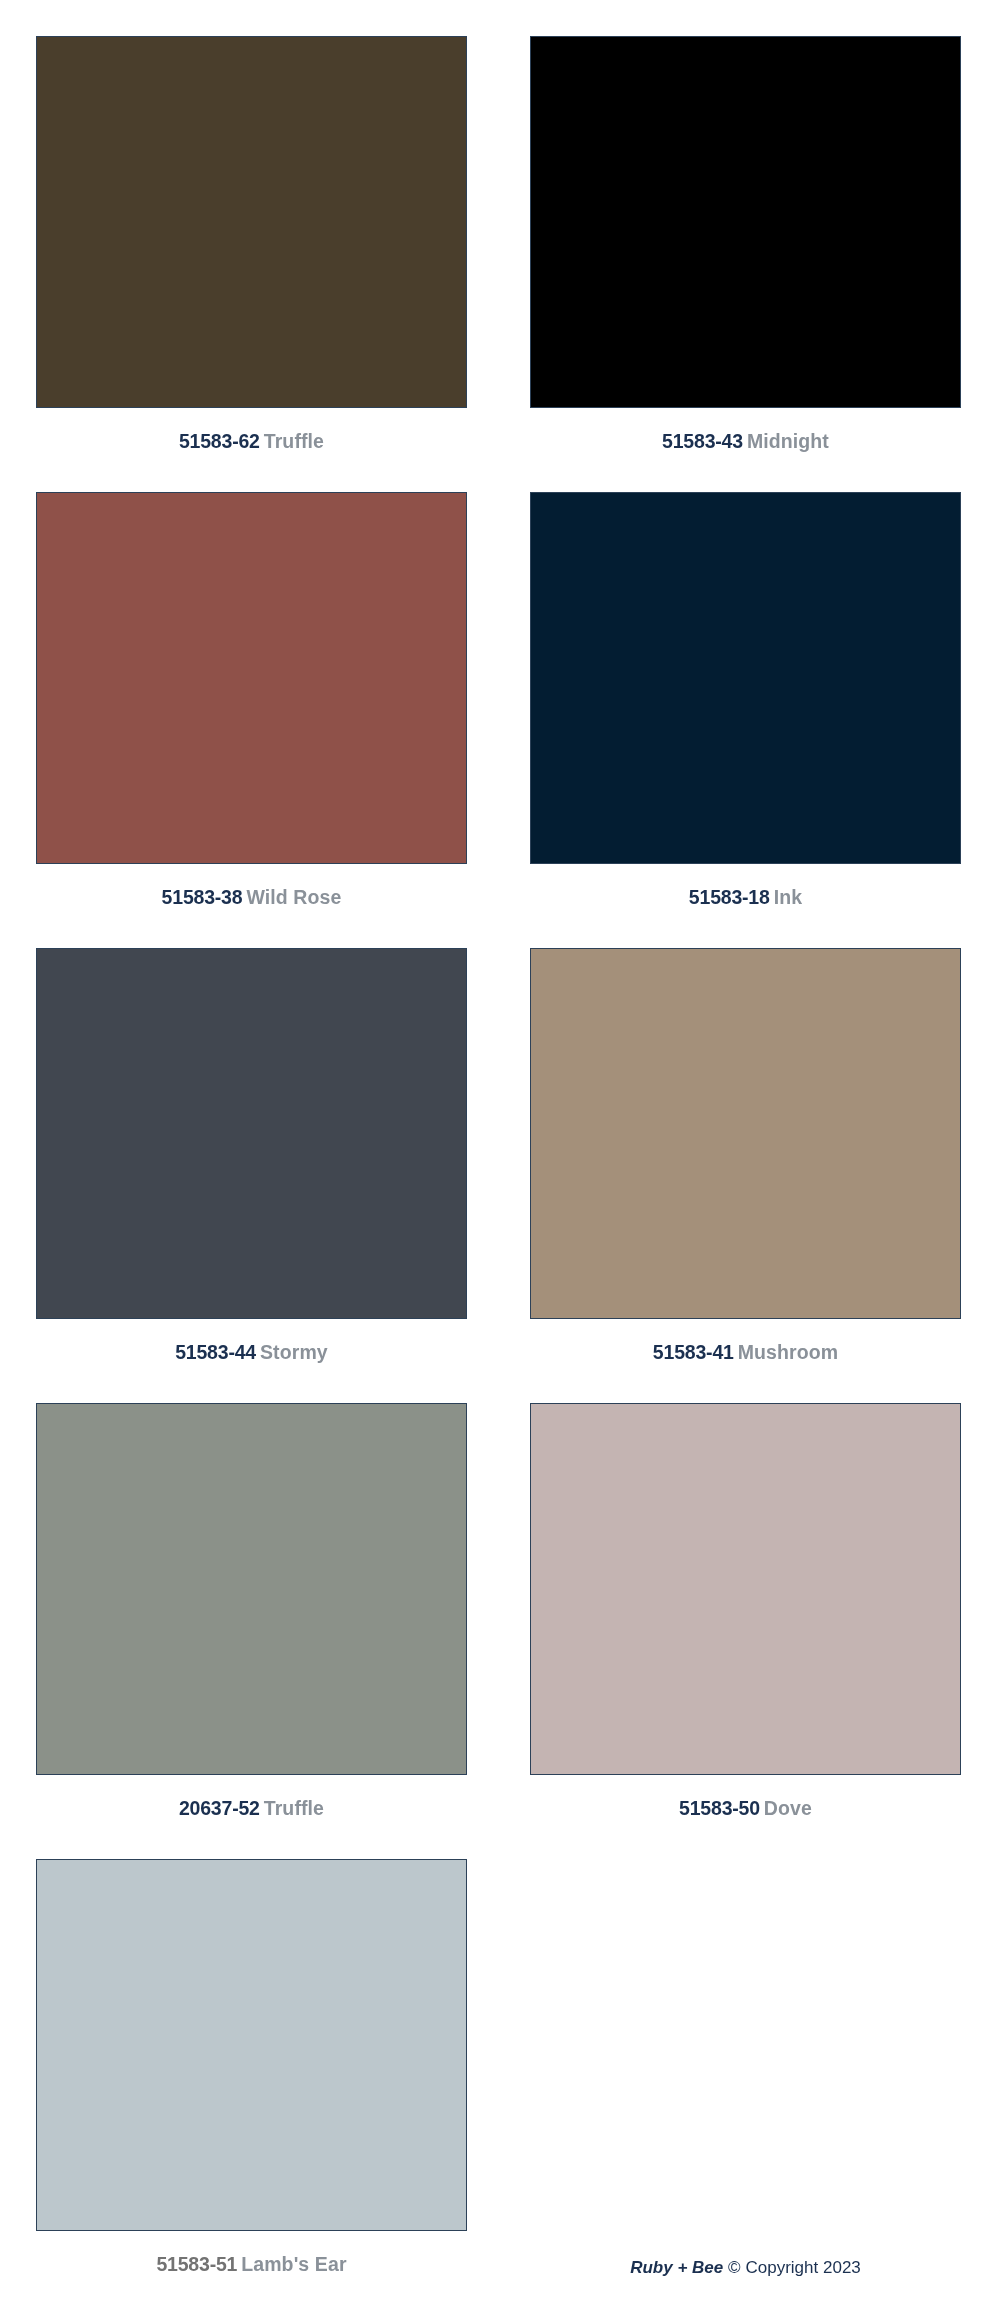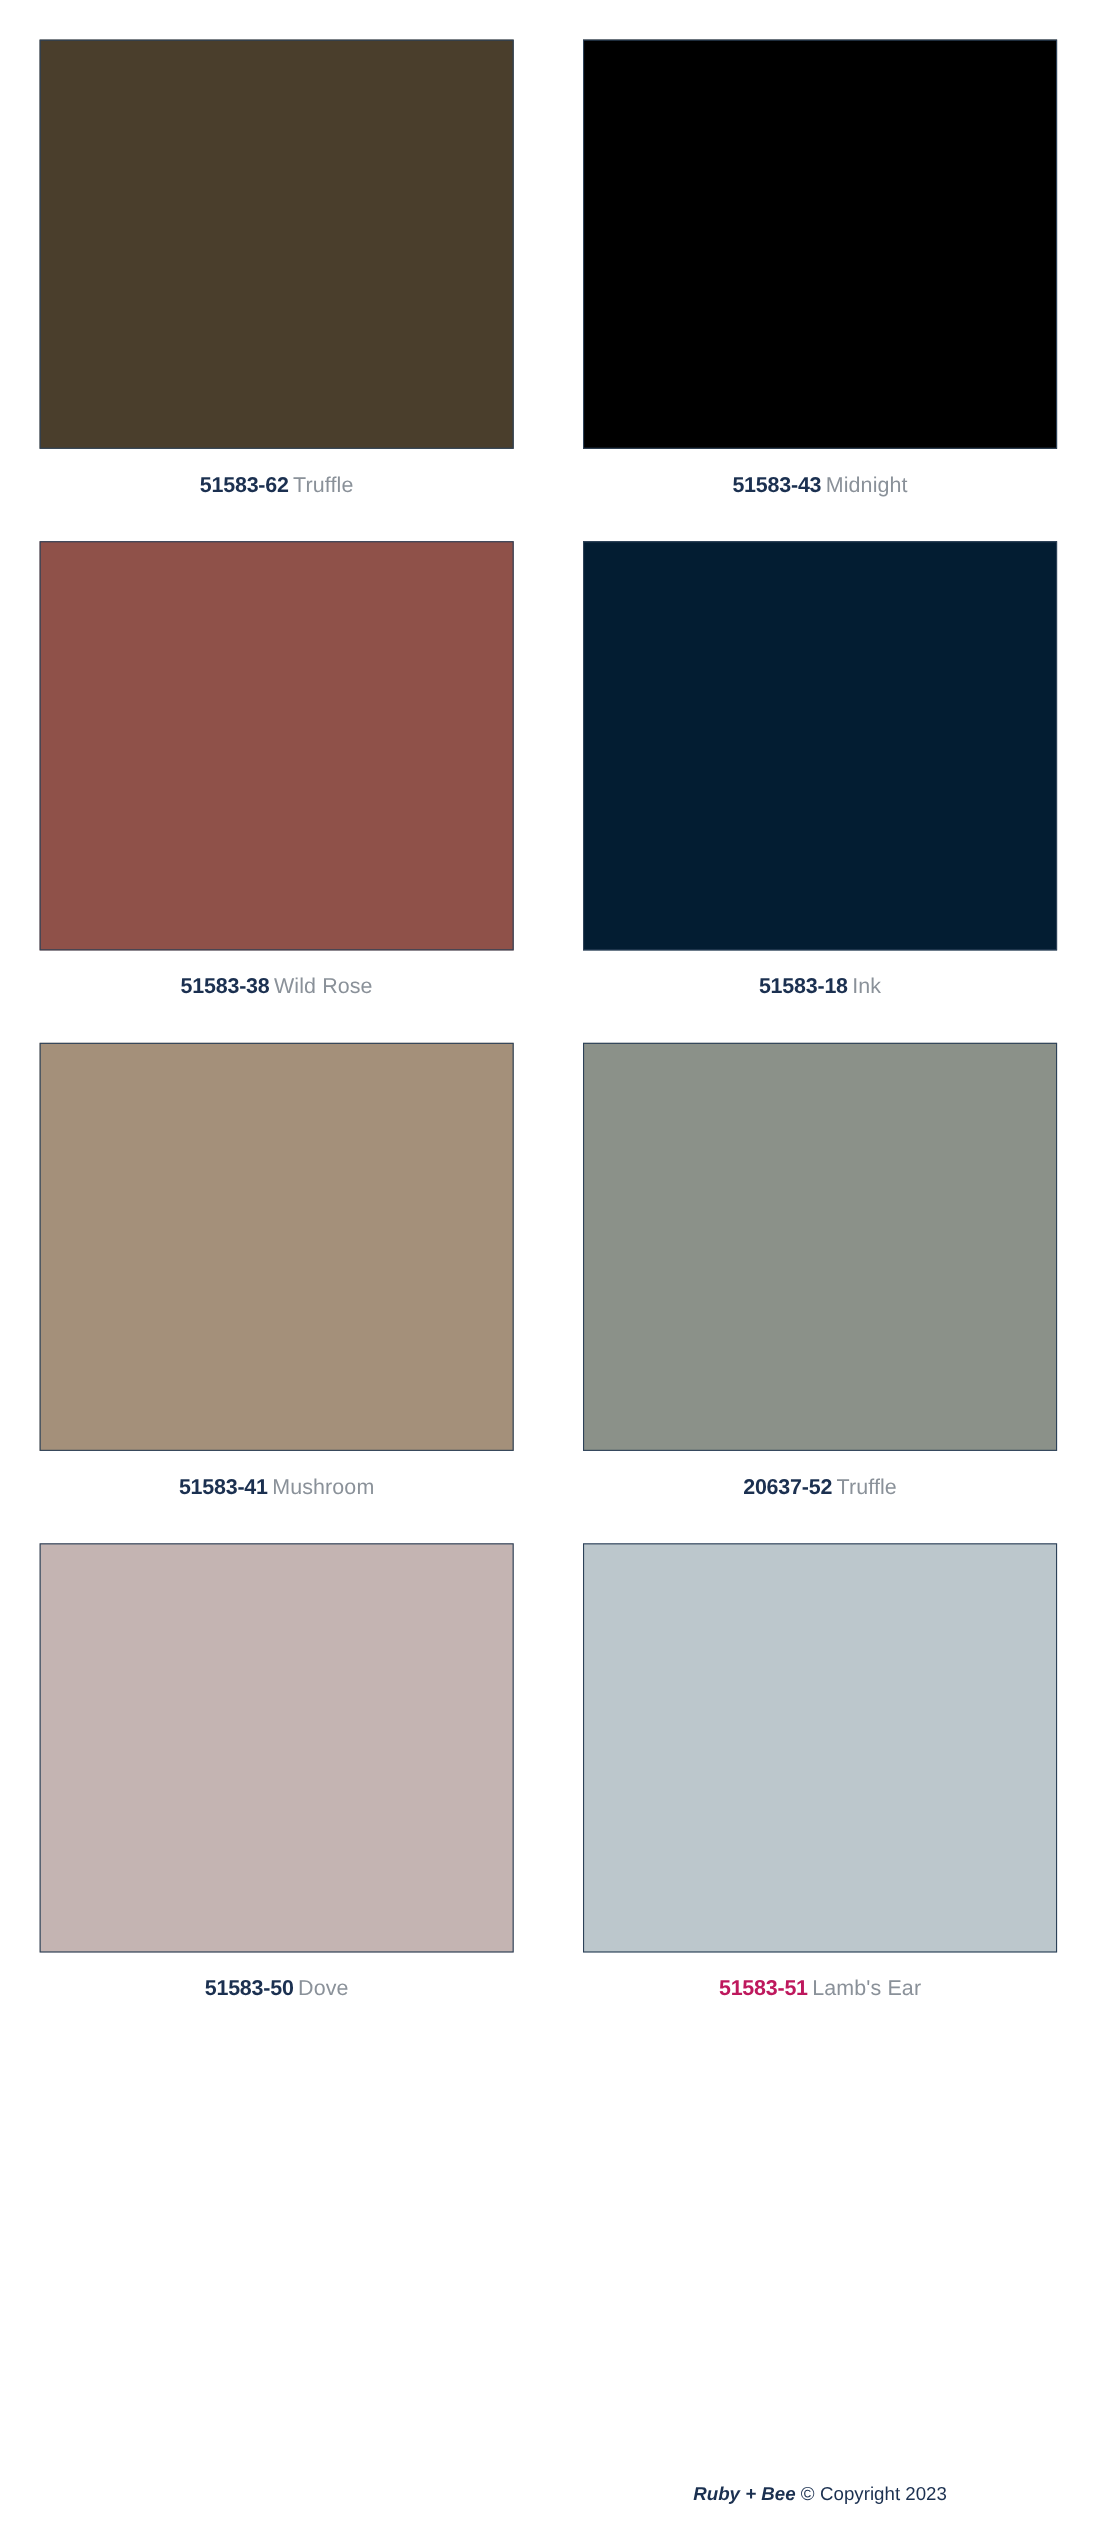--- a/index.html
+++ b/index.html
@@ -62,21 +62,21 @@
   }
 
   .swatch-code {
     font-weight: bold;
     color: #1b3050;
     font-size: 19.5px;
     letter-spacing: -0.2px;
   }
 
   .swatch-name {
-    font-weight: normal;
+    font-weight: bold;
     color: #8a9199;
     font-size: 19.5px;
     margin-left: 4px;
     letter-spacing: 0.1px;
   }
 
   
   .sheet-footer {
     position: absolute;
     left: 530px;
@@ -132,20 +132,26 @@
     </div>
 
     <div class="swatch-cell">
       <div class="swatch-chip" style="background-color: rgb(3, 29, 50); border-color: rgb(44, 65, 88);"></div>
       <div class="swatch-caption">
         <span class="swatch-code" style="color: rgb(27, 48, 80);">51583-18</span><span class="swatch-name" style="color: rgb(138, 145, 153);">Ink</span>
       </div>
     </div>
 
 
+    <div class="swatch-cell">
+      <div class="swatch-chip" style="background-color: rgb(65, 71, 80); border-color: rgb(44, 65, 88);"></div>
+      <div class="swatch-caption">
+        <span class="swatch-code" style="color: rgb(27, 48, 80);">51583-44</span><span class="swatch-name" style="color: rgb(138, 145, 153);">Stormy</span>
+      </div>
+    </div>
 
     <div class="swatch-cell">
       <div class="swatch-chip" style="background-color: rgb(164, 144, 122); border-color: rgb(44, 65, 88);"></div>
       <div class="swatch-caption">
         <span class="swatch-code" style="color: rgb(27, 48, 80);">51583-41</span><span class="swatch-name" style="color: rgb(138, 145, 153);">Mushroom</span>
       </div>
     </div>
 
     <div class="swatch-cell">
       <div class="swatch-chip" style="background-color: rgb(139, 145, 137); border-color: rgb(44, 65, 88);"></div>
@@ -157,21 +163,21 @@
     <div class="swatch-cell">
       <div class="swatch-chip" style="background-color: rgb(196, 180, 178); border-color: rgb(44, 65, 88);"></div>
       <div class="swatch-caption">
         <span class="swatch-code" style="color: rgb(27, 48, 80);">51583-50</span><span class="swatch-name" style="color: rgb(138, 145, 153);">Dove</span>
       </div>
     </div>
 
     <div class="swatch-cell">
       <div class="swatch-chip" style="background-color: rgb(188, 199, 204); border-color: rgb(44, 65, 88);"></div>
       <div class="swatch-caption">
-        <span class="swatch-code" style="color: #be185d;">51583-51</span><span class="swatch-name" style="color: rgb(138, 145, 153);">Lamb's Ear</span>
+        <span class="swatch-code" style="color: #737373;">51583-51</span><span class="swatch-name" style="color: rgb(138, 145, 153);">Lamb's Ear</span>
       </div>
     </div>
 
   </div>
 
   <div class="sheet-footer">
     <span class="brand-mark">Ruby + Bee</span><span class="copyright-symbol"> ©</span><span class="copyright-text">Copyright 2023</span>
   </div>
 
 </div>

